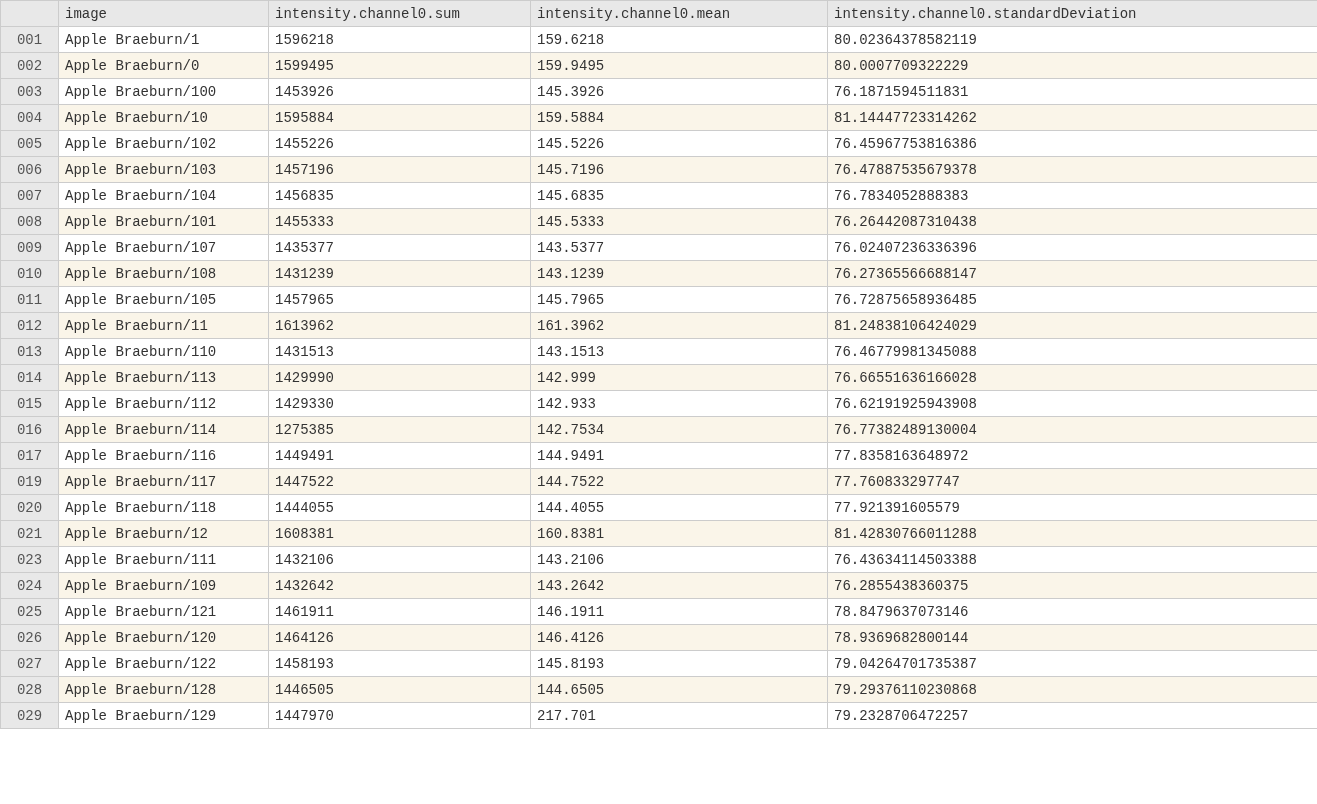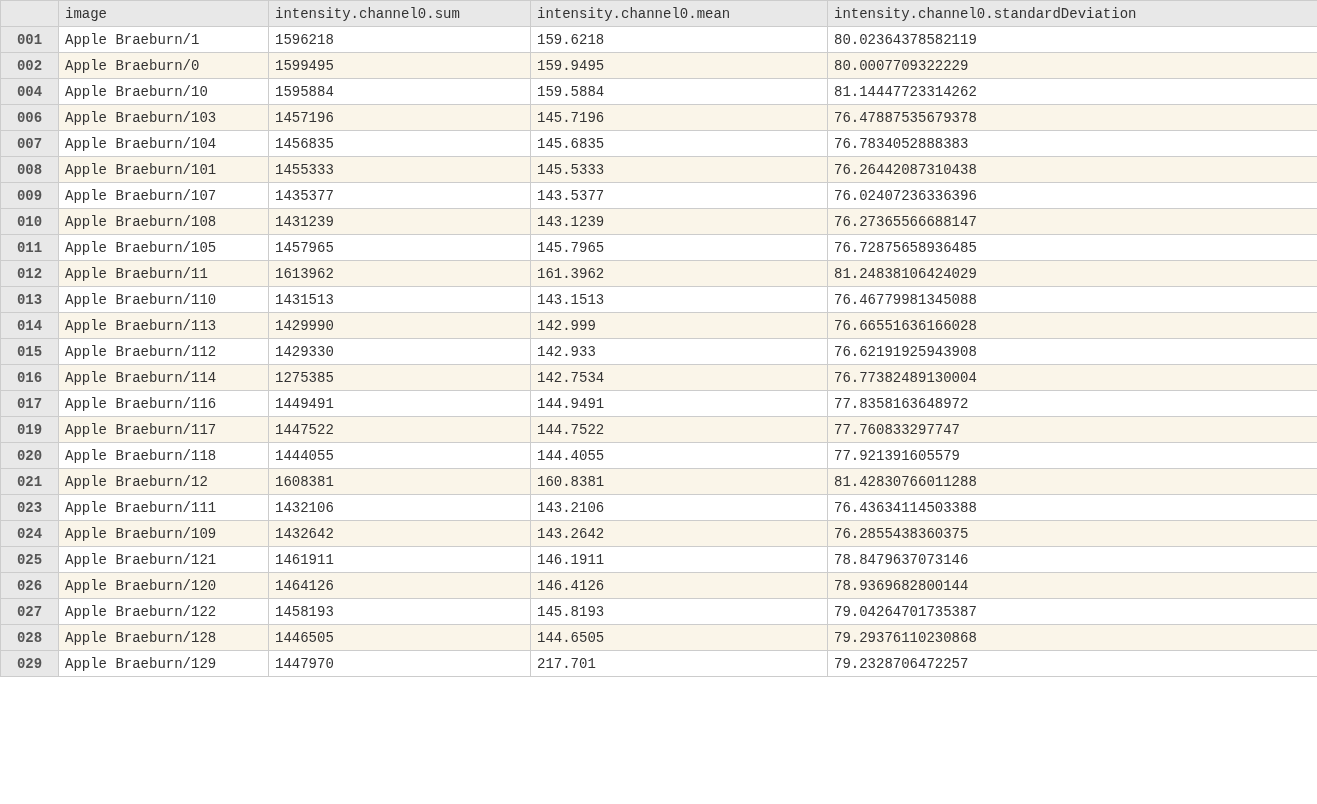--- a/index.html
+++ b/index.html
@@ -36,21 +36,21 @@
     tbody tr:nth-child(even) {
       background: #faf5e9;
     }
     tbody tr:nth-child(odd) {
       background: #ffffff;
     }
     .row-header {
       background: #e8e8e8 !important;
       text-align: center;
       color: #555555;
-      font-weight: bold;
+      font-weight: normal;
     }
     .col-rownum {
       width: 58px;
     }
     .col-image {
       width: 210px;
     }
     .col-sum {
       width: 262px;
     }
@@ -90,27 +90,41 @@
         <td>80.02364378582119</td>
       </tr>
       <tr>
         <td class="row-header">002</td>
         <td>Apple Braeburn/0</td>
         <td>1599495</td>
         <td>159.9495</td>
         <td>80.0007709322229</td>
       </tr>
       <tr>
+        <td class="row-header">003</td>
+        <td>Apple Braeburn/100</td>
+        <td>1453926</td>
+        <td>145.3926</td>
+        <td>76.1871594511831</td>
+      </tr>
+      <tr>
         <td class="row-header">004</td>
         <td>Apple Braeburn/10</td>
         <td>1595884</td>
         <td>159.5884</td>
         <td>81.14447723314262</td>
       </tr>
       <tr>
+        <td class="row-header">005</td>
+        <td>Apple Braeburn/102</td>
+        <td>1455226</td>
+        <td>145.5226</td>
+        <td>76.45967753816386</td>
+      </tr>
+      <tr>
         <td class="row-header">006</td>
         <td>Apple Braeburn/103</td>
         <td>1457196</td>
         <td>145.7196</td>
         <td>76.47887535679378</td>
       </tr>
       <tr>
         <td class="row-header">007</td>
         <td>Apple Braeburn/104</td>
         <td>1456835</td>

